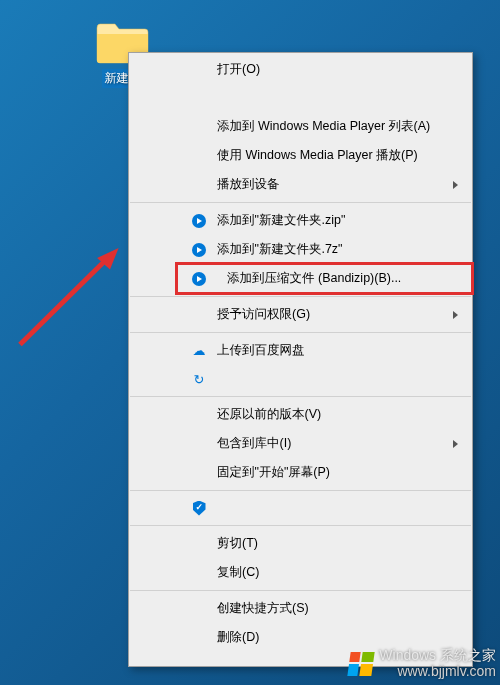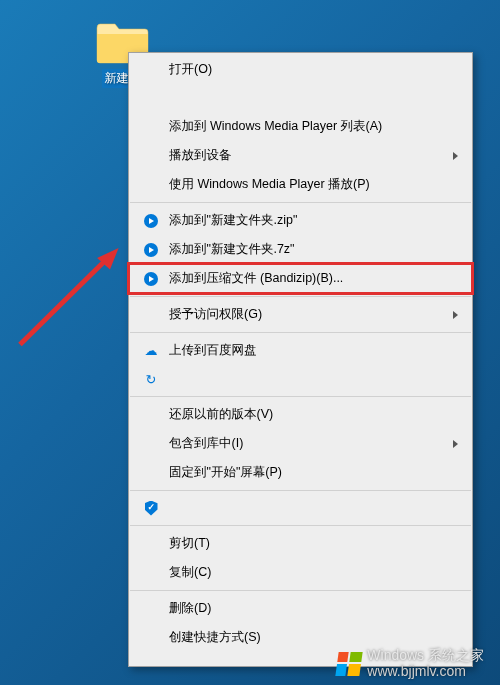--- a/index.html
+++ b/index.html
@@ -23,31 +23,31 @@
       position: absolute; top: 52px; left: 128px;
       width: 345px; background: #eeeeee;
       border: 1px solid #a0a0a0;
       box-shadow: 3px 3px 8px rgba(0,0,0,0.35);
       padding: 2px 0;
     }
     .menu-item {
       display: flex; align-items: center;
       padding: 6px 10px 6px 12px;
       font-size: 12.5px; color: #000;
-      cursor: default; position: relative;
+      cursor: default; position: relative; margin-left: 48px;
     }
     .menu-icon { width: 20px; height: 16px; display: flex; align-items: center; justify-content: center; flex-shrink: 0; }
     .menu-text { flex: 1; padding-left: 8px; }
     .submenu-arrow {
       width: 0; height: 0; border-top: 4px solid transparent;
       border-bottom: 4px solid transparent; border-left: 5px solid #555;
       margin-right: 4px;
     }
     .separator { height: 1px; background: #d0d0d0; margin: 3px 1px; }
-    .highlighted { outline: 3px solid #e03030; outline-offset: -1px; }
+    .highlighted { outline: 3px solid #e03030; outline-offset: -1px; gap: 10px; }
     .bandi-icon {
       width: 14px; height: 14px; border-radius: 50%;
       background: #0078d7; display: flex; align-items: center; justify-content: center;
     }
     .bandi-arrow {
       width: 0; height: 0; border-top: 3px solid transparent;
       border-bottom: 3px solid transparent; border-left: 5px solid #fff; margin-left: 1px;
     }
     .cloud-icon { font-size: 13px; color: #0078d7; line-height: 1; }
     .refresh-icon { font-size: 13px; color: #0078d7; line-height: 1; }
@@ -55,24 +55,25 @@
       width: 13px; height: 15px; background: #0078d7;
       clip-path: polygon(50% 0, 100% 18%, 100% 60%, 50% 100%, 0 60%, 0 18%);
       position: relative;
     }
     .shield-check { position: absolute; top: 1px; left: 3px; color: #fff; font-size: 9px; font-weight: bold; }
     .red-arrow {
       position: absolute; top: 248px; left: -10px;
       width: 160px; height: 100px; pointer-events: none; z-index: 5;
     }
     .watermark {
-      position: absolute; bottom: 6px; right: 16px;
+      position: absolute; bottom: 6px; right: 4px;
       display: flex; align-items: center; gap: 6px;
       color: #fff; font-size: 11px;
       text-shadow: 0 0 3px rgba(0,0,0,0.6);
+      text-align: right;
     }
     .win-logo { display: grid; grid-template-columns: 10px 12px; grid-template-rows: 10px 12px; gap: 2px; transform: skewX(-8deg); }
     .win-logo div:nth-child(1){background:#f25022;} .win-logo div:nth-child(2){background:#7fba00;}
     .win-logo div:nth-child(3){background:#00a4ef;} .win-logo div:nth-child(4){background:#ffb900;}
     .wm-text { display: flex; flex-direction: column; line-height: 1.1; }
     .wm-main { font-size: 14px; font-weight: 500; color: #e8e8e8; }
     .wm-sub { font-size: 14px; color: #d0d0d0; }
   </style>
 </head>
 <body>
@@ -92,27 +93,27 @@
   </div>
   <div class="menu-item">
     <span class="menu-icon"></span>
   </div>
   <div class="menu-item">
     <span class="menu-icon"></span>
     <span class="menu-text">添加到 Windows Media Player 列表(A)</span>
   </div>
   <div class="menu-item">
     <span class="menu-icon"></span>
+    <span class="menu-text">使用 Windows Media Player 播放(P)</span>
+  </div>
+  <div class="menu-item">
+    <span class="menu-icon"></span>
     <span class="menu-text">播放到设备</span>
     <span class="submenu-arrow"></span>
   </div>
-  <div class="menu-item">
-    <span class="menu-icon"></span>
-    <span class="menu-text">使用 Windows Media Player 播放(P)</span>
-  </div>
   <div class="separator"></div>
   <div class="menu-item">
     <span class="menu-icon">
         <span class="bandi-icon">
           <span class="bandi-arrow"></span>
         </span>
       </span>
     <span class="menu-text">添加到"新建文件夹.zip"</span>
   </div>
   <div class="menu-item">
@@ -172,25 +173,25 @@
     <span class="menu-icon"></span>
     <span class="menu-text">剪切(T)</span>
   </div>
   <div class="menu-item">
     <span class="menu-icon"></span>
     <span class="menu-text">复制(C)</span>
   </div>
   <div class="separator"></div>
   <div class="menu-item">
     <span class="menu-icon"></span>
+    <span class="menu-text">创建快捷方式(S)</span>
+  </div>
+  <div class="menu-item">
+    <span class="menu-icon"></span>
     <span class="menu-text">删除(D)</span>
-  </div>
-  <div class="menu-item">
-    <span class="menu-icon"></span>
-    <span class="menu-text">创建快捷方式(S)</span>
   </div>
   <div class="menu-item">
     
     
   </div>
 
 </div>
 
 <svg class="red-arrow" viewBox="0 0 160 140">
   <line x1="10" y1="135" x2="135" y2="12" stroke="#e03030" stroke-width="7"></line>

